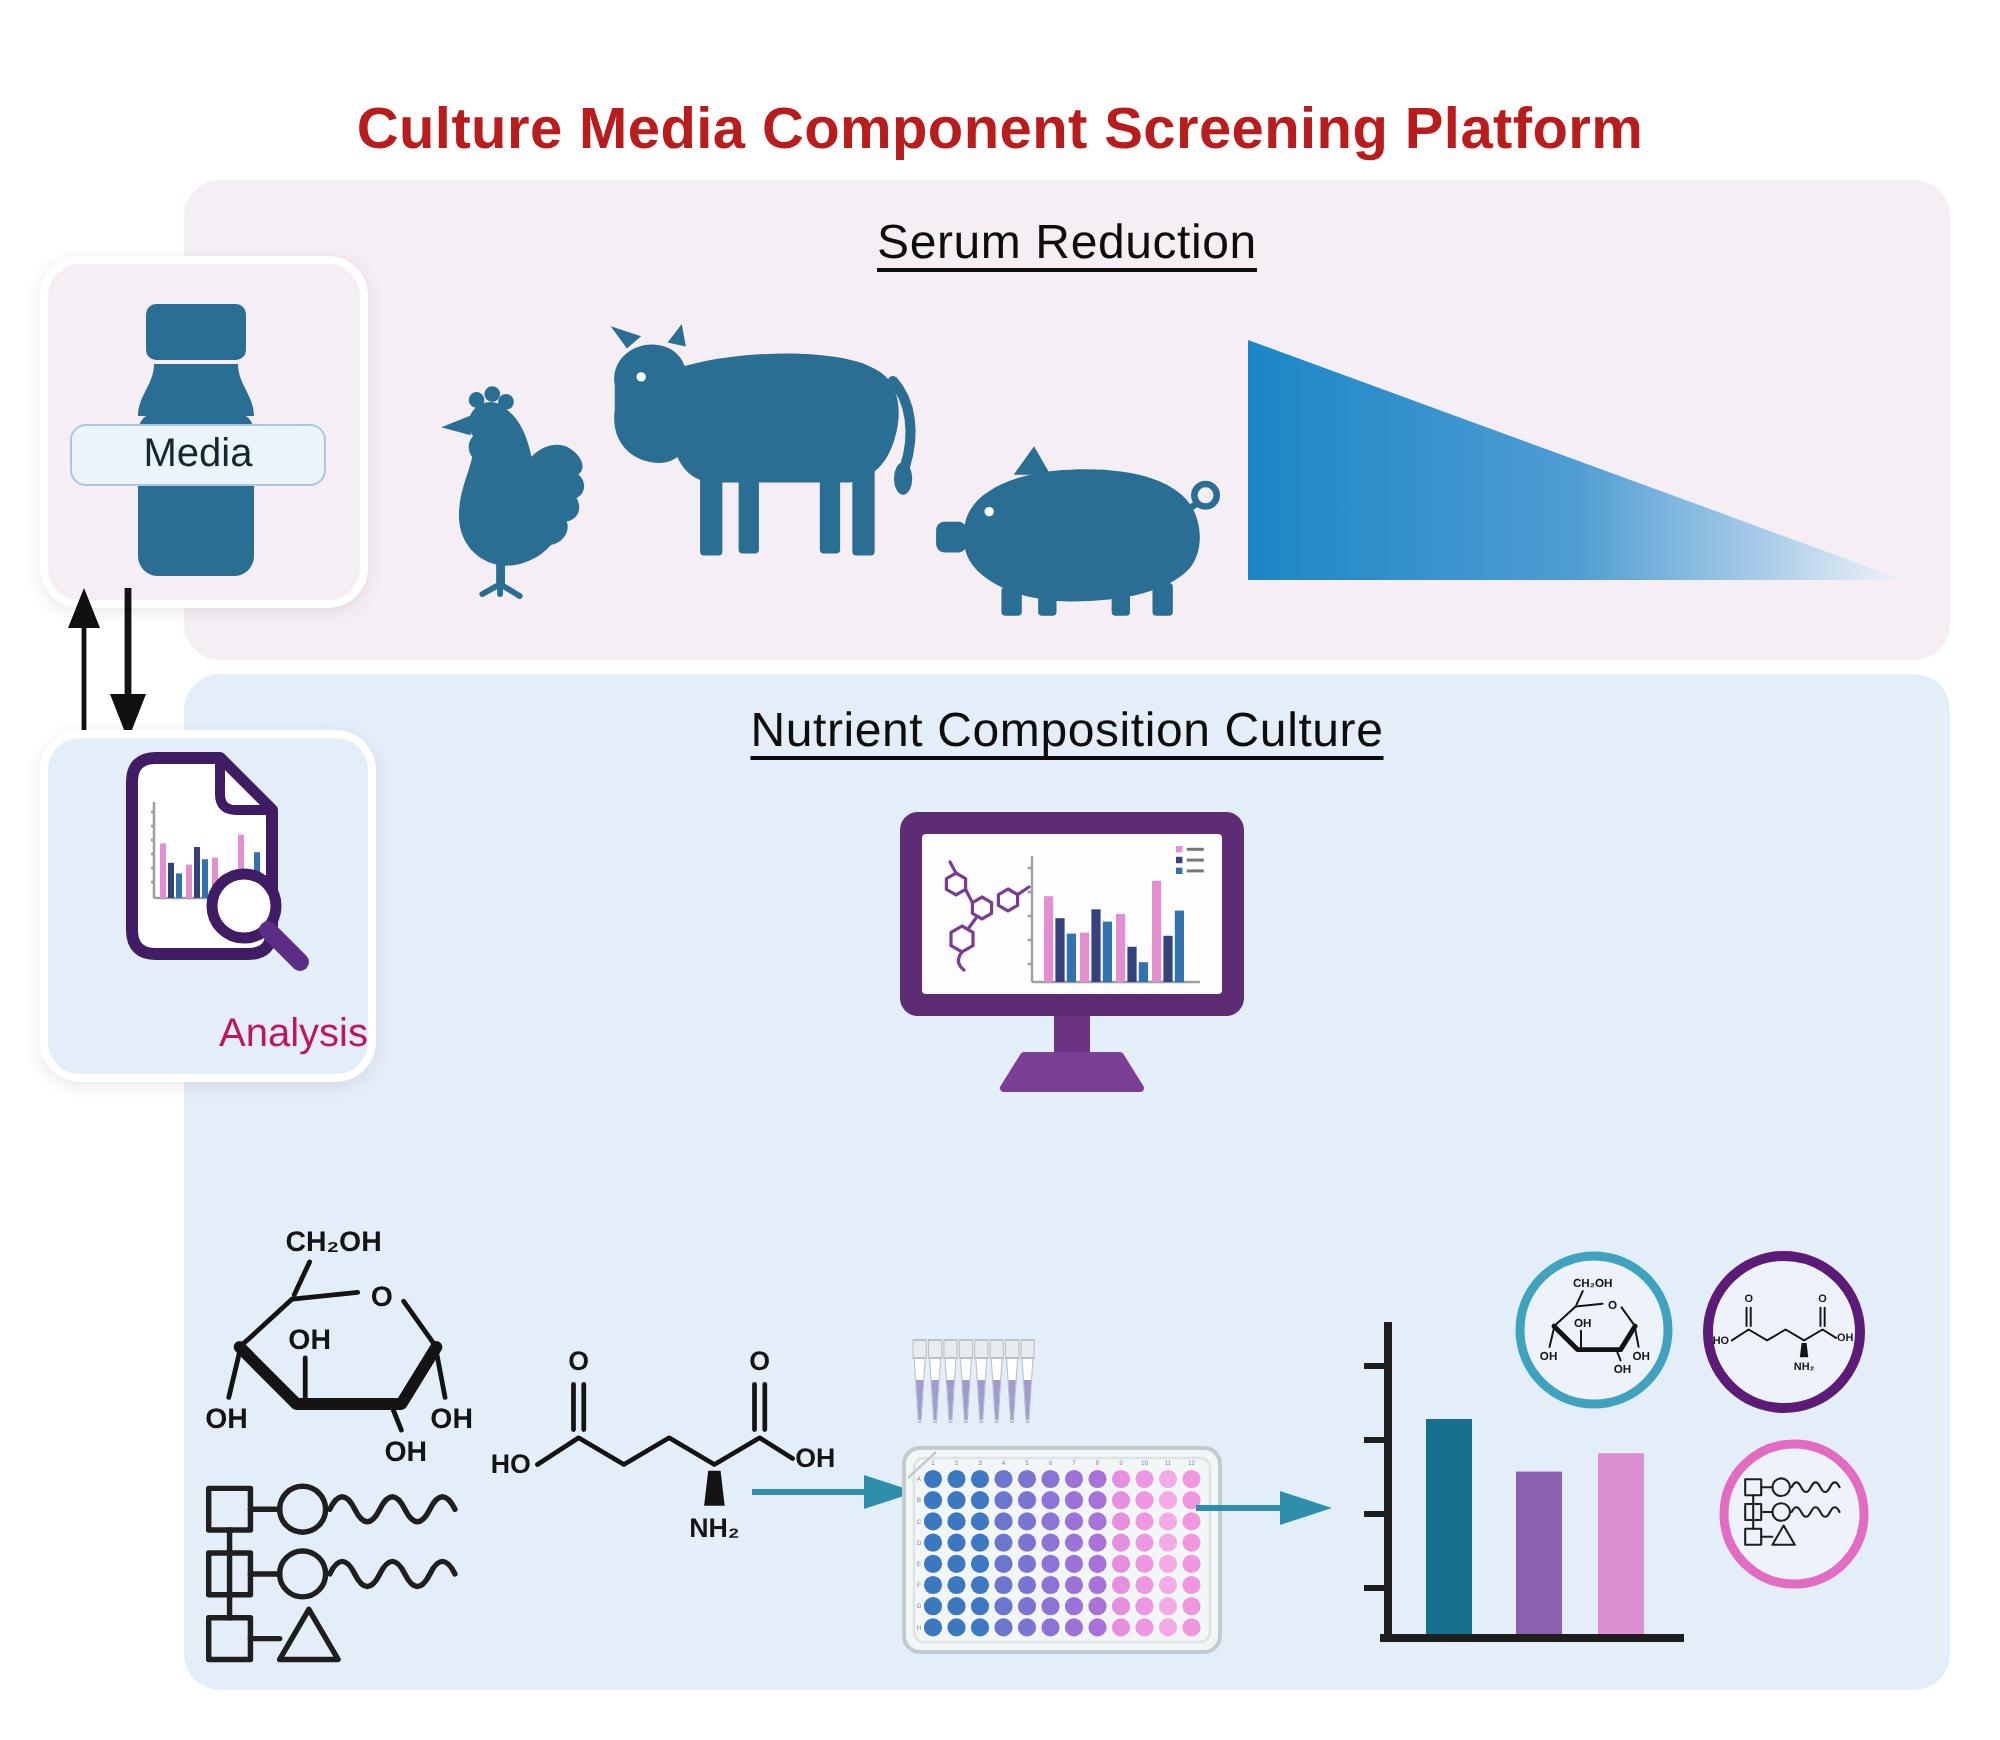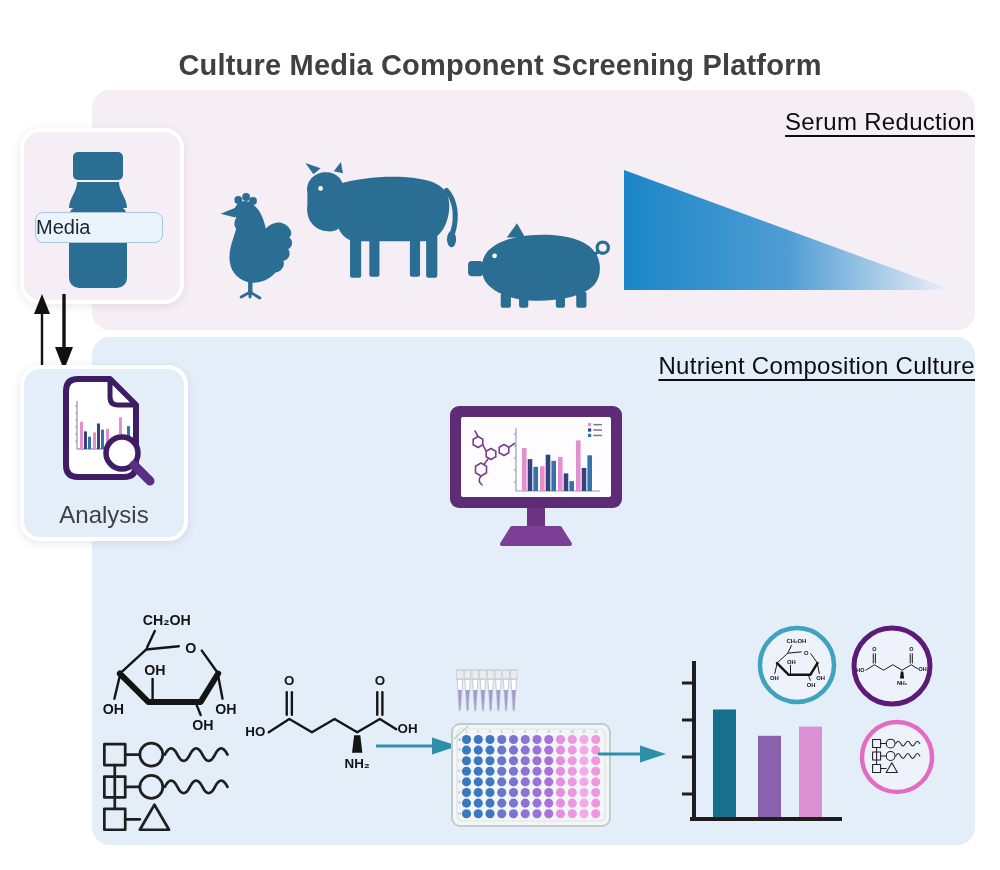--- a/index.html
+++ b/index.html
@@ -1,38 +1,38 @@
 <!DOCTYPE html>
 <html><head>
 <meta charset="utf-8">
 <style>
   html,body{margin:0;padding:0}
   .stage{position:relative;width:1000px;height:870px;background:#ffffff;
          font-family:"Liberation Sans",sans-serif;overflow:hidden}
   .abs{position:absolute}
   .title{position:absolute;left:0;top:30px;width:1000px;text-align:center;
-         font-size:29px;font-weight:700;color:#404040;letter-spacing:.2px}
+         font-size:29px;font-weight:700;color:#b91c1c;letter-spacing:.2px}
   .panel{position:absolute;border-radius:18px}
   .panel-pink{left:92px;top:90px;width:883px;height:240px;background:#f6eef5}
   .panel-blue{left:92px;top:337px;width:883px;height:508px;background:#e4eef9}
-  .heading{position:absolute;left:92px;width:883px;text-align:right;font-size:24px;
+  .heading{position:absolute;left:92px;width:883px;text-align:center;font-size:24px;
            color:#0d0d0d;text-decoration:underline;text-underline-offset:5px;
            text-decoration-thickness:1.6px;letter-spacing:.3px}
   .h-serum{top:108px}
   .h-nutrient{top:352px}
   .h-screening{top:570px}
   .side-box{position:absolute;border:4px solid #ffffff;border-radius:20px;
             box-shadow:0 2px 8px rgba(70,50,90,.12)}
   .box-media{left:20px;top:128px;width:156px;height:168px;background:#f6eef5}
   .box-analysis{left:20px;top:365px;width:160px;height:168px;background:#e4eef9}
-  .media-label{position:absolute;left:11px;top:80px;width:126px;text-align:left;
+  .media-label{position:absolute;left:11px;top:80px;width:126px;text-align:center;
                font-size:20px;color:#16272e;background:#ebf4fd;border:1.5px solid #a9c6e4;
                border-radius:8px;padding:3px 0}
-  .side-caption{position:absolute;left:0;right:0;bottom:8px;text-align:center;
-                font-size:24px;color:#404040}
+  .side-caption{position:absolute;left:0;right:0;bottom:8px;text-align:right;
+                font-size:20px;color:#be185d}
   svg{display:block}
   .defs-holder{position:absolute;width:0;height:0;overflow:hidden}
 </style>
 </head>
 <body>
 
 <svg class="defs-holder" aria-hidden="true">
   <defs>
     <linearGradient id="serum-grad" x1="0" y1="0" x2="1" y2="0">
       <stop offset="0" stop-color="#1b86c6"></stop>

